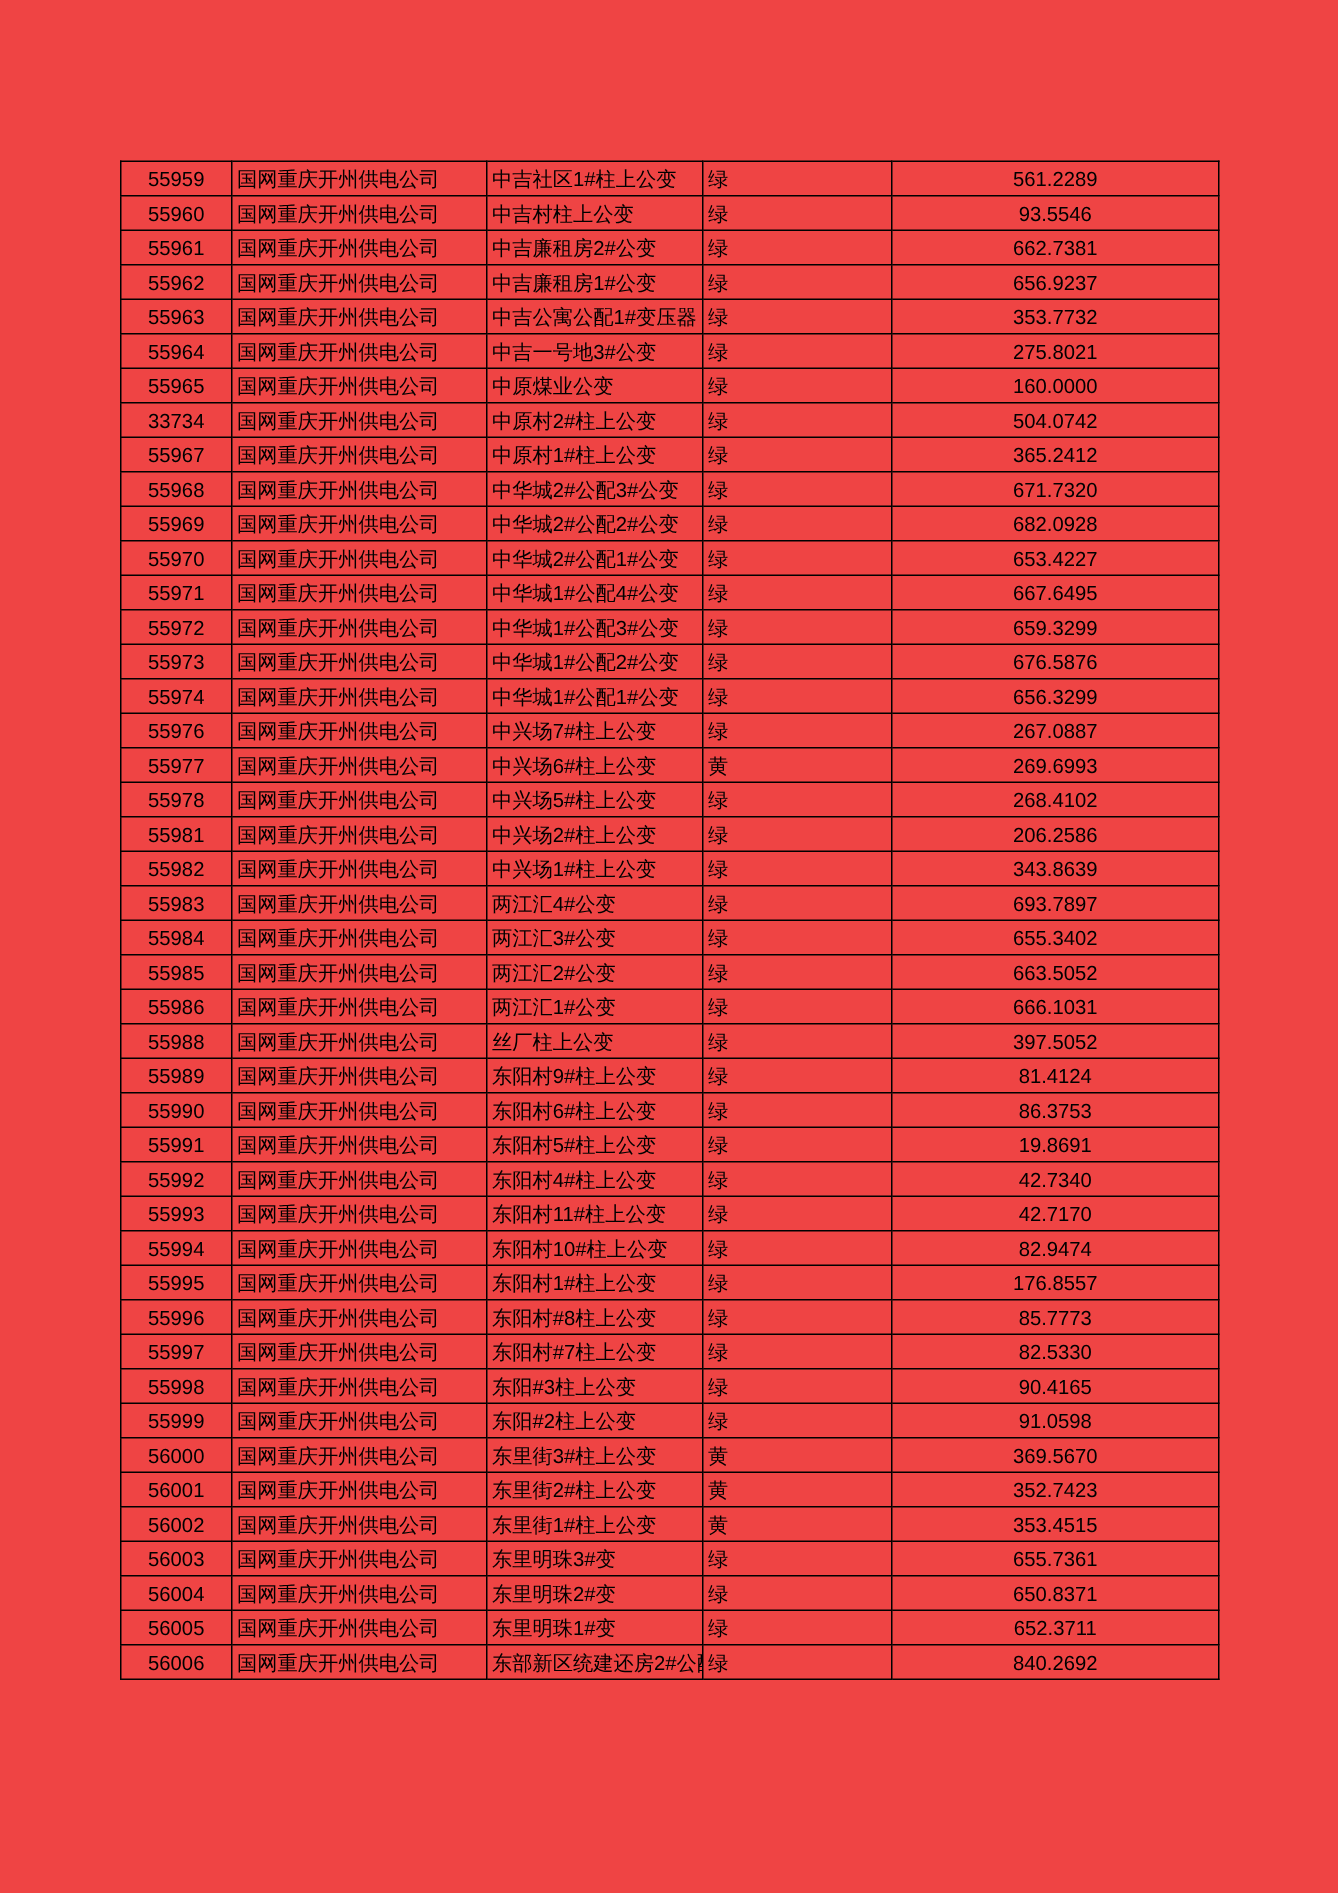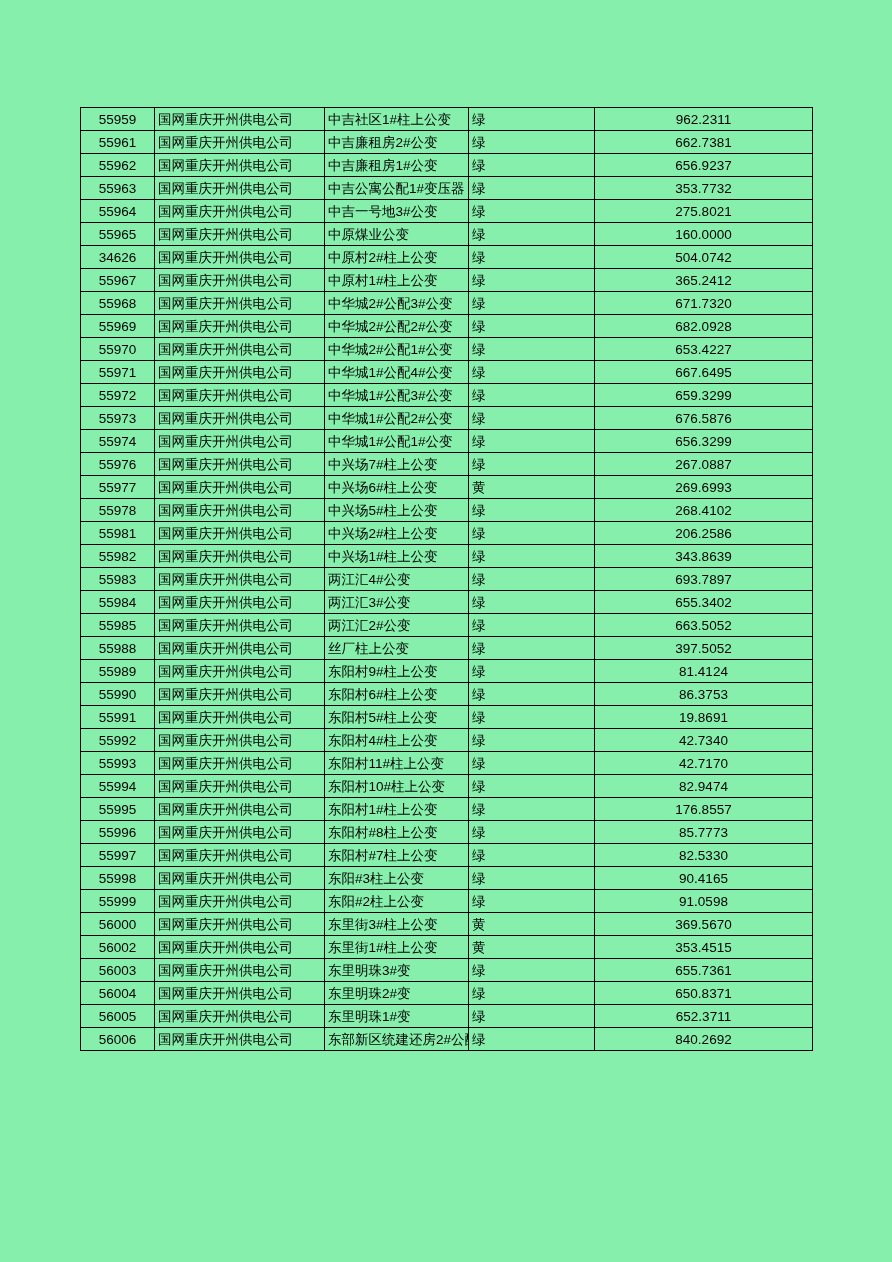--- a/index.html
+++ b/index.html
@@ -10,21 +10,21 @@
   body {
     width: 892px;
     height: 1262px;
     font-family: "Liberation Sans", sans-serif;
     color: #000000;
   }
   .page {
     position: relative;
     width: 892px;
     height: 1262px;
-    background: #86efac;
+    background: #ef4444;
     box-sizing: border-box;
   }
   .table-wrap {
     position: absolute;
     left: 80px;
     top: 107px;
     width: 732px;
   }
   table.data {
     border-collapse: collapse;
@@ -76,21 +76,28 @@
         <col class="c-name">
         <col class="c-color">
         <col class="c-value">
       </colgroup>
       <tbody>
           <tr>
             <td class="id">55959</td>
             <td class="company">国网重庆开州供电公司</td>
             <td class="name">中吉社区1#柱上公变</td>
             <td class="color">绿</td>
-            <td class="value">962.2311</td>
+            <td class="value">561.2289</td>
+          </tr>
+          <tr>
+            <td class="id">55960</td>
+            <td class="company">国网重庆开州供电公司</td>
+            <td class="name">中吉村柱上公变</td>
+            <td class="color">绿</td>
+            <td class="value">93.5546</td>
           </tr>
           <tr>
             <td class="id">55961</td>
             <td class="company">国网重庆开州供电公司</td>
             <td class="name">中吉廉租房2#公变</td>
             <td class="color">绿</td>
             <td class="value">662.7381</td>
           </tr>
           <tr>
             <td class="id">55962</td>
@@ -114,21 +121,21 @@
             <td class="value">275.8021</td>
           </tr>
           <tr>
             <td class="id">55965</td>
             <td class="company">国网重庆开州供电公司</td>
             <td class="name">中原煤业公变</td>
             <td class="color">绿</td>
             <td class="value">160.0000</td>
           </tr>
           <tr>
-            <td class="id">34626</td>
+            <td class="id">33734</td>
             <td class="company">国网重庆开州供电公司</td>
             <td class="name">中原村2#柱上公变</td>
             <td class="color">绿</td>
             <td class="value">504.0742</td>
           </tr>
           <tr>
             <td class="id">55967</td>
             <td class="company">国网重庆开州供电公司</td>
             <td class="name">中原村1#柱上公变</td>
             <td class="color">绿</td>
@@ -233,20 +240,27 @@
             <td class="value">655.3402</td>
           </tr>
           <tr>
             <td class="id">55985</td>
             <td class="company">国网重庆开州供电公司</td>
             <td class="name">两江汇2#公变</td>
             <td class="color">绿</td>
             <td class="value">663.5052</td>
           </tr>
           <tr>
+            <td class="id">55986</td>
+            <td class="company">国网重庆开州供电公司</td>
+            <td class="name">两江汇1#公变</td>
+            <td class="color">绿</td>
+            <td class="value">666.1031</td>
+          </tr>
+          <tr>
             <td class="id">55988</td>
             <td class="company">国网重庆开州供电公司</td>
             <td class="name">丝厂柱上公变</td>
             <td class="color">绿</td>
             <td class="value">397.5052</td>
           </tr>
           <tr>
             <td class="id">55989</td>
             <td class="company">国网重庆开州供电公司</td>
             <td class="name">东阳村9#柱上公变</td>
@@ -322,20 +336,27 @@
             <td class="name">东阳#2柱上公变</td>
             <td class="color">绿</td>
             <td class="value">91.0598</td>
           </tr>
           <tr>
             <td class="id">56000</td>
             <td class="company">国网重庆开州供电公司</td>
             <td class="name">东里街3#柱上公变</td>
             <td class="color">黄</td>
             <td class="value">369.5670</td>
+          </tr>
+          <tr>
+            <td class="id">56001</td>
+            <td class="company">国网重庆开州供电公司</td>
+            <td class="name">东里街2#柱上公变</td>
+            <td class="color">黄</td>
+            <td class="value">352.7423</td>
           </tr>
           <tr>
             <td class="id">56002</td>
             <td class="company">国网重庆开州供电公司</td>
             <td class="name">东里街1#柱上公变</td>
             <td class="color">黄</td>
             <td class="value">353.4515</td>
           </tr>
           <tr>
             <td class="id">56003</td>

